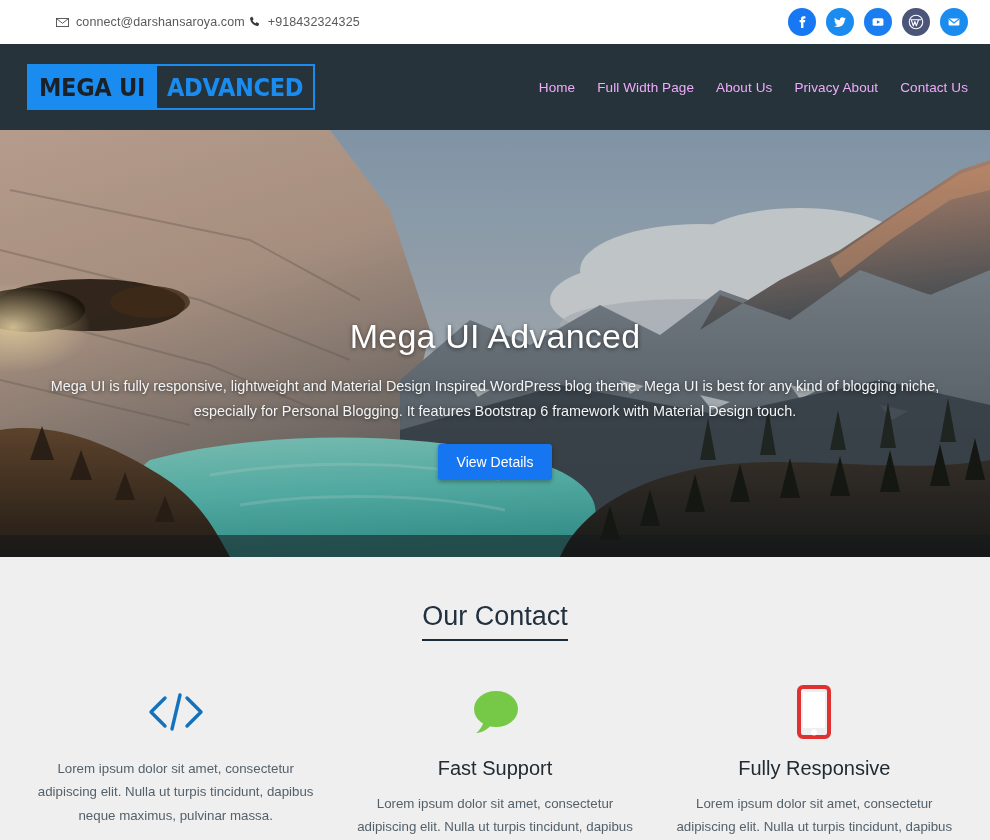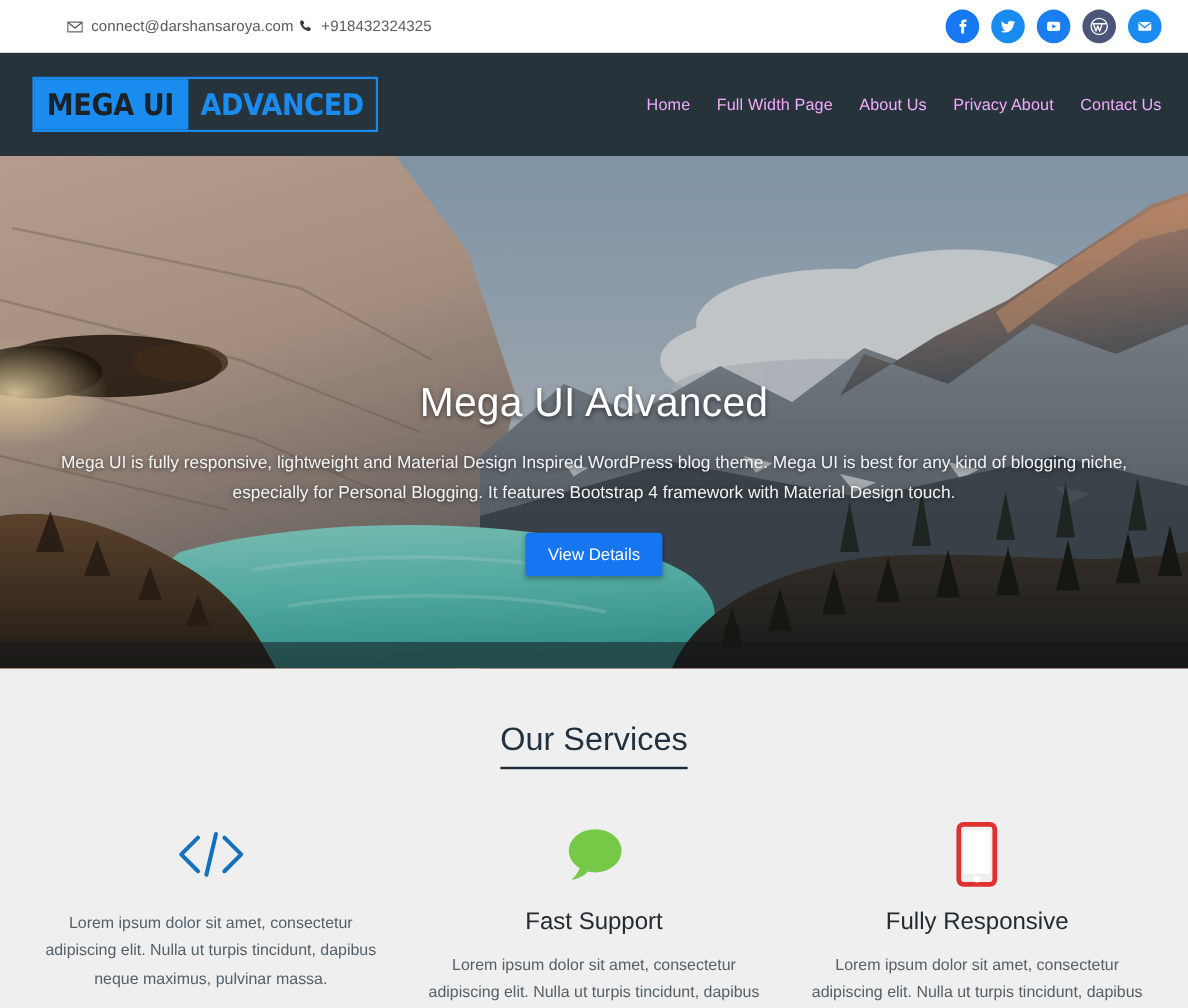--- a/index.html
+++ b/index.html
@@ -92,21 +92,21 @@
     cursor: pointer;
     white-space: nowrap;
     letter-spacing: .1px;
   }
 
   
   .hero {
     position: relative;
     height: 427px;
     overflow: hidden;
-    background: #c2410c;
+    background: #4d7c0f;
   }
   .hero-photo {
     position: absolute;
     inset: 0;
     width: 100%;
     height: 100%;
   }
   .hero-overlay {
     position: absolute;
     inset: 0;
@@ -393,29 +393,29 @@
       <path d="M830 320 l8 -40 8 40z"></path>
     </g>
 
     <rect x="0" y="405" width="990" height="22" fill="#15181a" opacity="0.55"></rect>
   </svg>
 
   <div class="hero-overlay"></div>
 
   <div class="hero-content">
     <h1 class="hero-title">Mega UI Advanced</h1>
-    <p class="hero-desc">Mega UI is fully responsive, lightweight and Material Design Inspired WordPress blog theme. Mega UI is best for any kind of blogging niche, especially for Personal Blogging. It features Bootstrap 4 framework with Material Design touch.</p>
+    <p class="hero-desc">Mega UI is fully responsive, lightweight and Material Design Inspired WordPress blog theme. Mega UI is best for any kind of blogging niche, especially for Personal Blogging. It features Bootstrap 6 framework with Material Design touch.</p>
     <button class="hero-btn">View Details</button>
   </div>
 </div>
 
 <div class="services">
   <div class="services-title-wrap">
     <div class="services-title-inner">
-      <h2 class="services-title">Our Services</h2>
+      <h2 class="services-title">Our Contact</h2>
     </div>
   </div>
 
   <div class="cards">
 
     <div class="card">
       <div class="card-icon">
         <svg width="58" height="48" viewBox="0 0 58 48">
           <path d="M18 10 L4 24 L18 38" fill="none" stroke="#1472bd" stroke-width="3.4" stroke-linecap="round" stroke-linejoin="round"></path>
           <path d="M40 10 L54 24 L40 38" fill="none" stroke="#1472bd" stroke-width="3.4" stroke-linecap="round" stroke-linejoin="round"></path>

